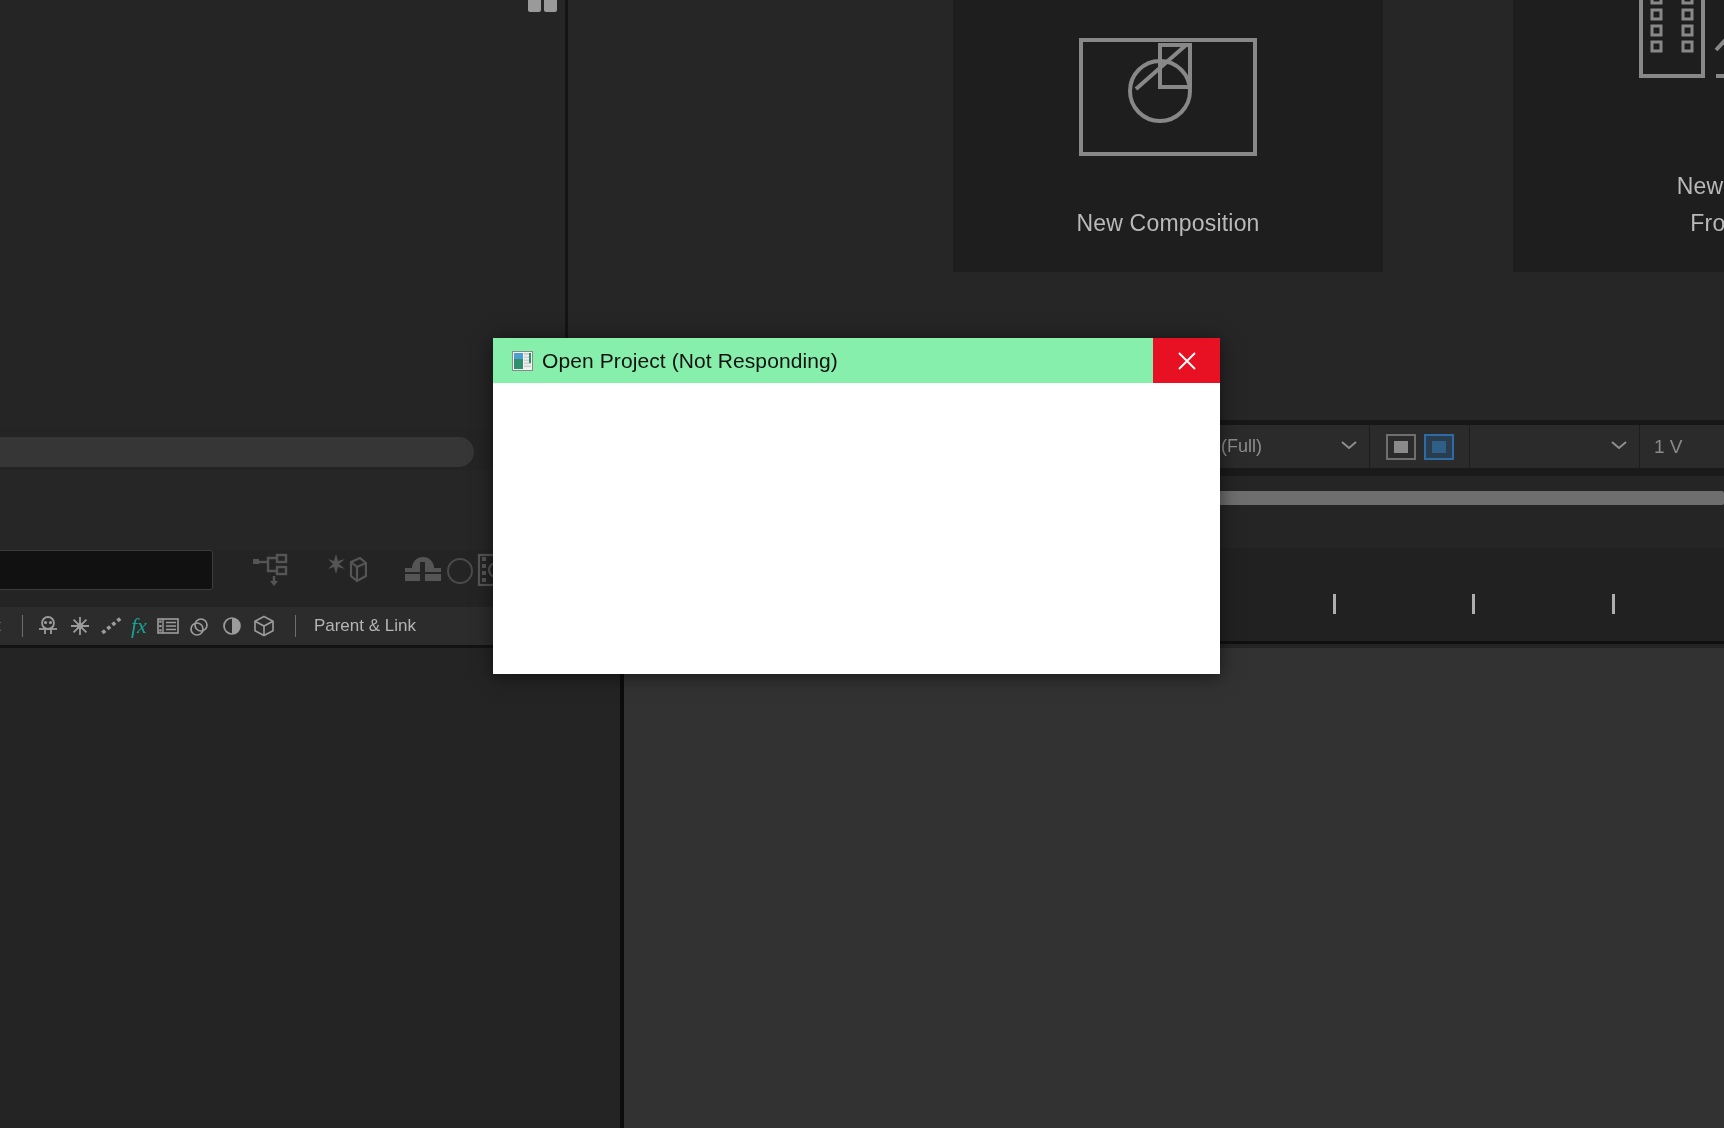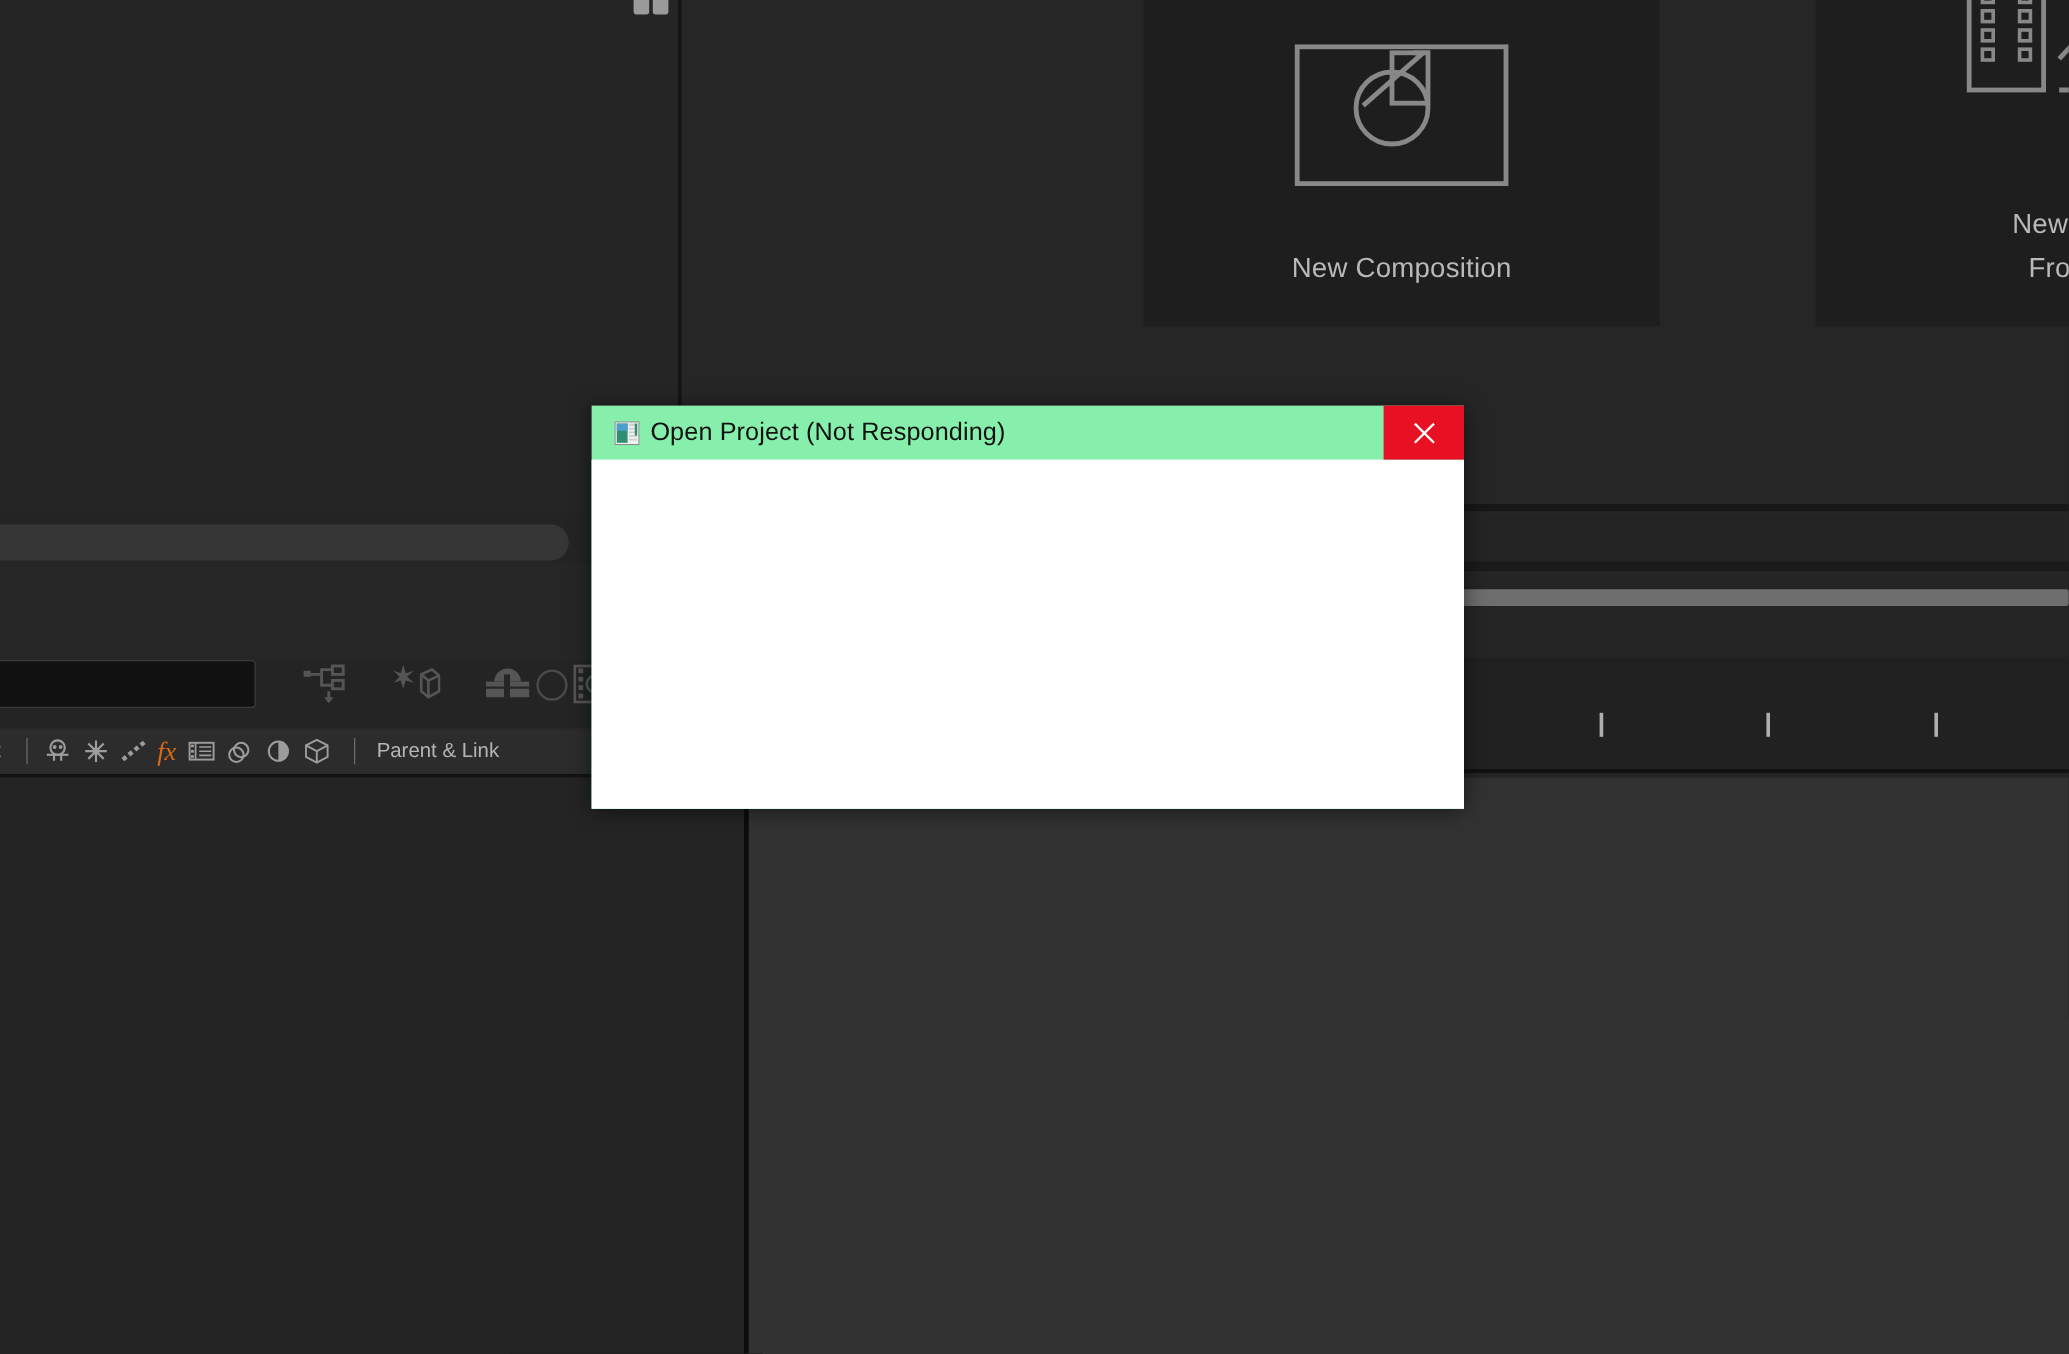--- a/index.html
+++ b/index.html
@@ -157,21 +157,21 @@
   }
   .switch-row .sw {
     width: 26px; height: 26px;
     margin-right: 6px;
     opacity: 0.72;
     display: flex;
     align-items: center;
     justify-content: center;
   }
   .switch-row .fx-label {
-    color: #f97316;
+    color: #14b8a6;
     font-size: 22px;
     font-family: "Liberation Serif", serif;
     font-style: italic;
     margin-right: 8px;
     opacity: 0.85;
   }
   .switch-row .parent-link {
     color: #b5b5b5;
     font-size: 17px;
     margin-left: 6px;
@@ -514,20 +514,51 @@
     <div class="parent-link">Parent &amp; Link</div>
   </div>
   <div class="switch-row-bottomline"></div>
 
   <div class="left-lower"></div>
   <div class="v-divider-bottom"></div>
   <div class="bottom-right-panel"></div>
 
   <div class="tl-top-strip"></div>
 
+  <div class="tl-toolbar">
+    <div class="tl-seg res">
+      <span class="res-label">(Full)</span>
+      <span class="chev">
+        <svg width="20" height="14" viewBox="0 0 20 14" fill="none" stroke="#8e8e8e" stroke-width="2">
+          <path d="M3 4 L10 10 L17 4"></path>
+        </svg>
+      </span>
+    </div>
+
+    <div class="tl-seg toggles">
+      <div class="toggle-btn">
+        <div class="inner"></div>
+      </div>
+      <div class="toggle-btn active">
+        <div class="inner"></div>
+      </div>
+    </div>
+
+    <div class="tl-seg viewsel">
+      <span class="chev">
+        <svg width="20" height="14" viewBox="0 0 20 14" fill="none" stroke="#8e8e8e" stroke-width="2">
+          <path d="M3 4 L10 10 L17 4"></path>
+        </svg>
+      </span>
+    </div>
+
+    <div class="tl-seg views">
+      <span class="views-label">1 V</span>
+    </div>
+  </div>
 
   <div class="tl-dark-band"></div>
   <div class="tl-body-upper"></div>
   <div class="tl-scrollbar"></div>
 
   <div class="tl-ruler">
     <div class="tick" style="left:213px"></div>
     <div class="tick" style="left:352px"></div>
     <div class="tick" style="left:492px"></div>
   </div>

